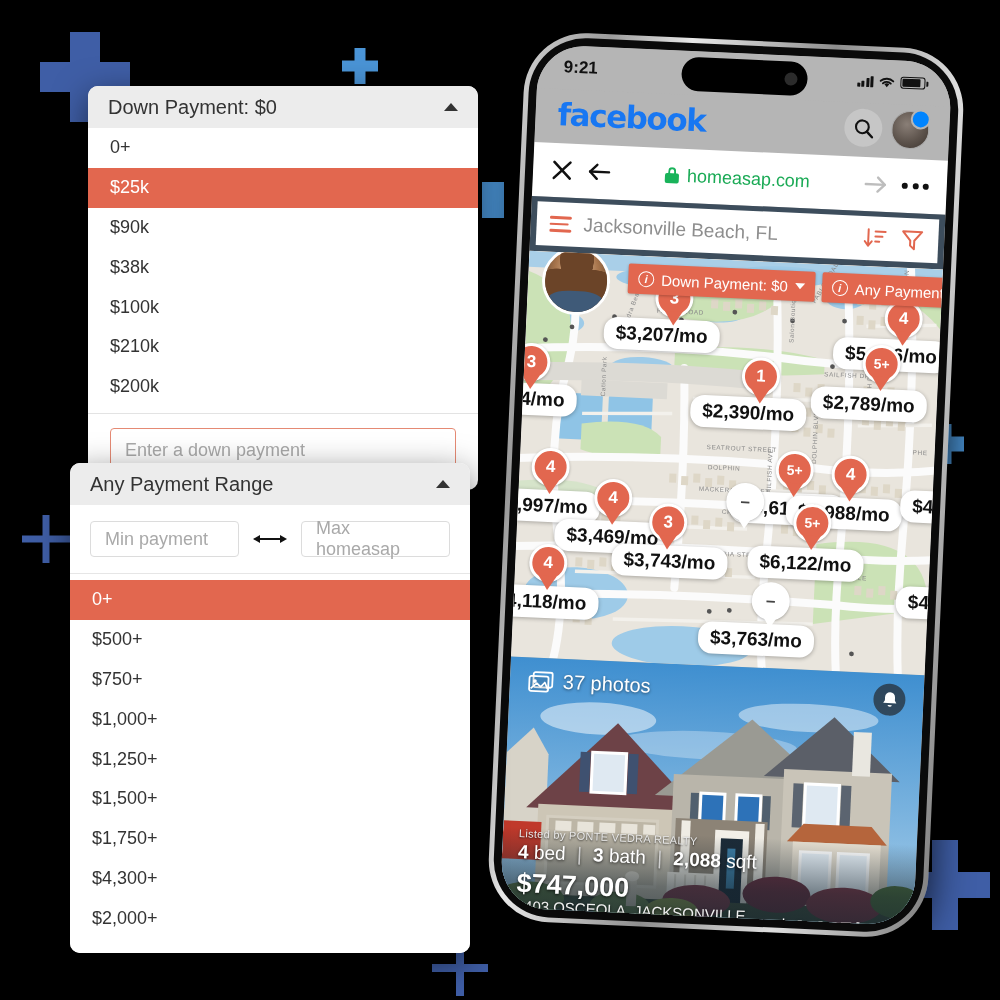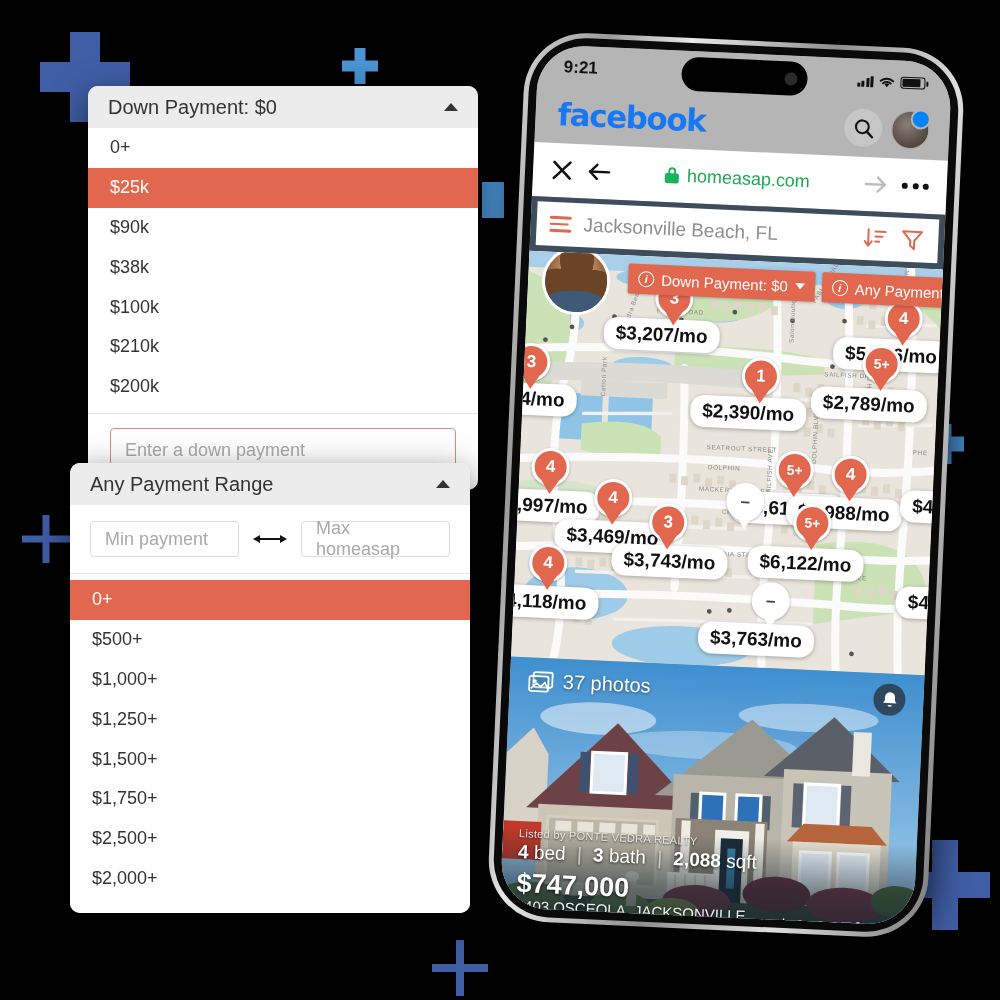--- a/index.html
+++ b/index.html
@@ -761,22 +761,23 @@
           <polygon points="0,7 7,3 7,11" fill="#111"></polygon>
           <polygon points="34,7 27,3 27,11" fill="#111"></polygon>
         </svg>
       </div>
       <div class="range-input" id="pr-max" style="color: rgb(169, 169, 169);">Max homeasap</div>
     </div>
     <div class="panel2-divider"></div>
     <div class="opt-list" id="pr-options" style="padding-top:6px;padding-bottom:14px;">
         <div class="opt selected">0+</div>
         <div class="opt">$500+</div>
+        <div class="opt">$750+</div>
         <div class="opt">$1,000+</div>
         <div class="opt">$1,250+</div>
         <div class="opt">$1,500+</div>
         <div class="opt">$1,750+</div>
-        <div class="opt">$2,500+</div>
+        <div class="opt">$4,300+</div>
         <div class="opt">$2,000+</div>
       </div>
   </div>
 
 </div>
 
 </body></html>

